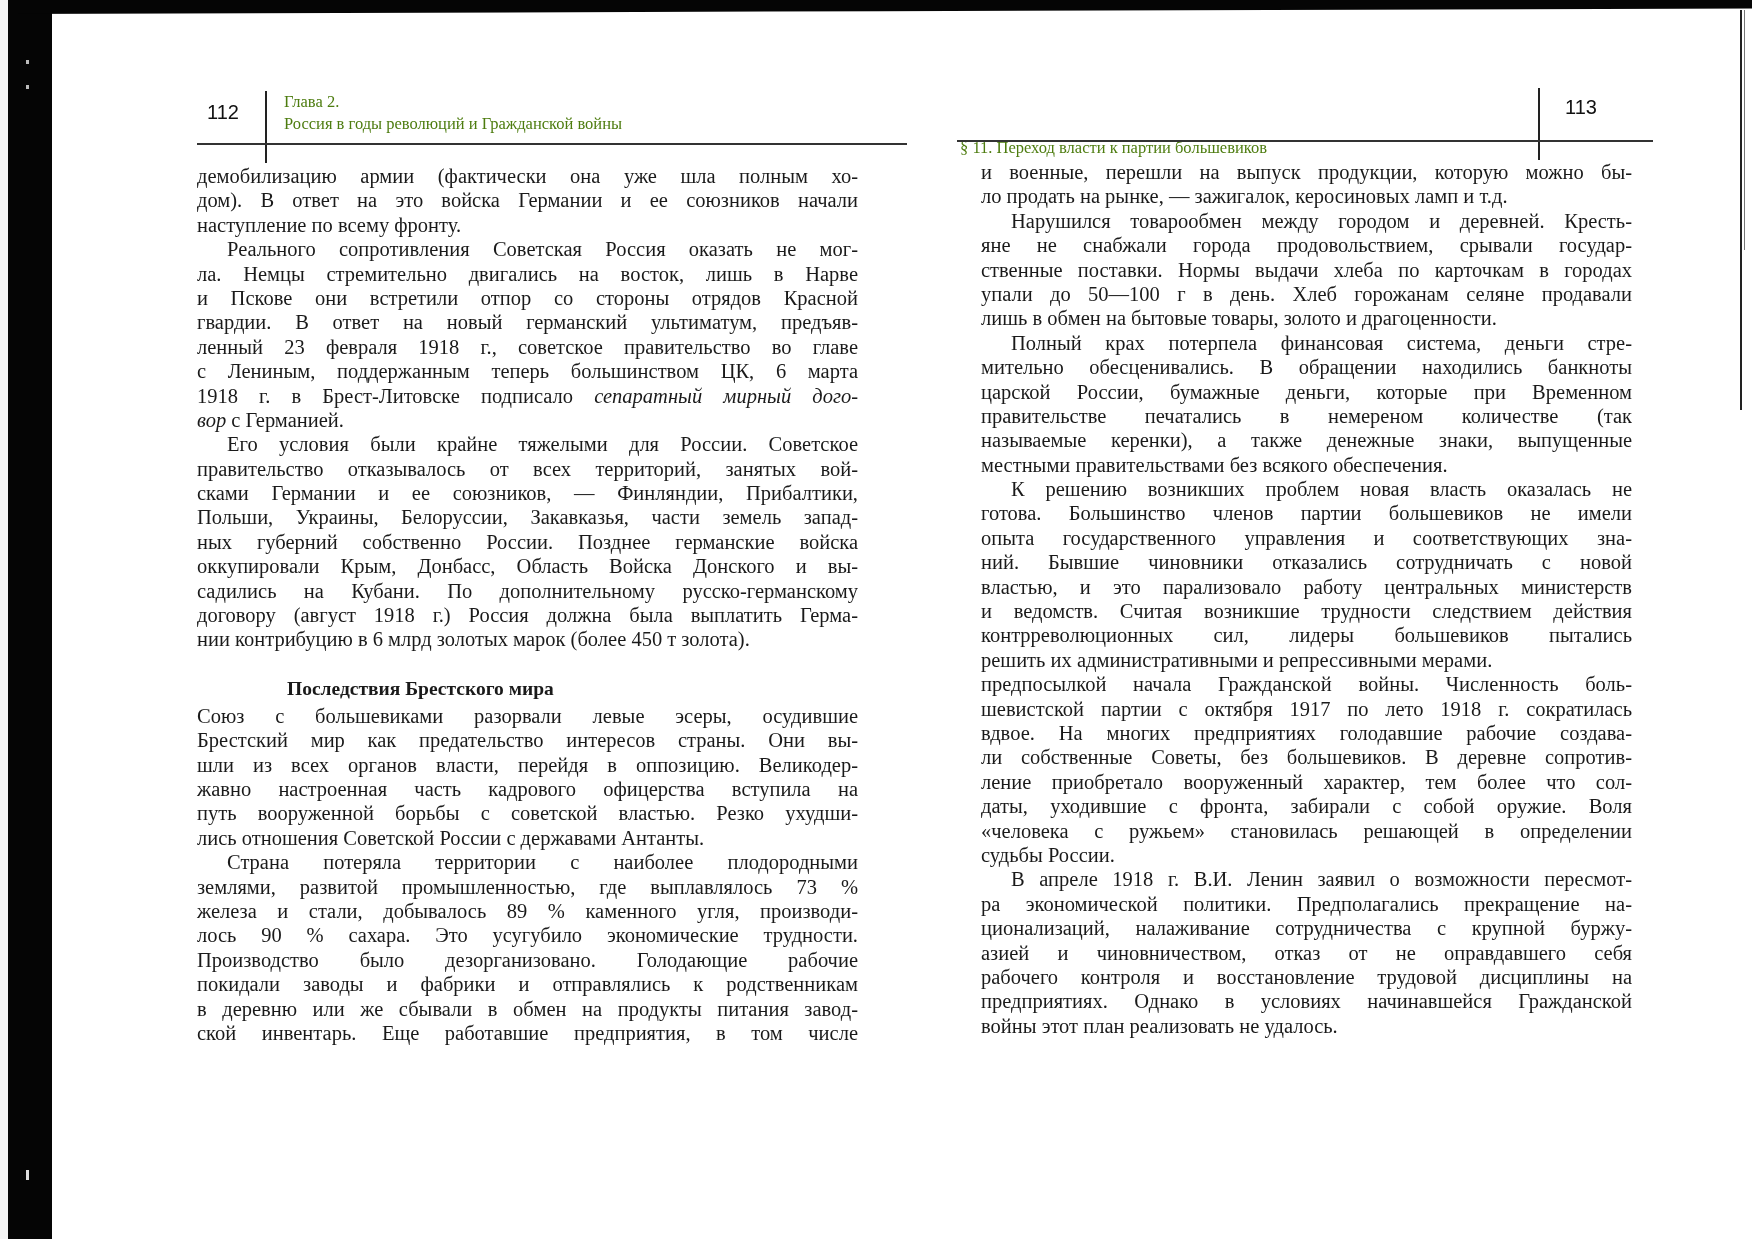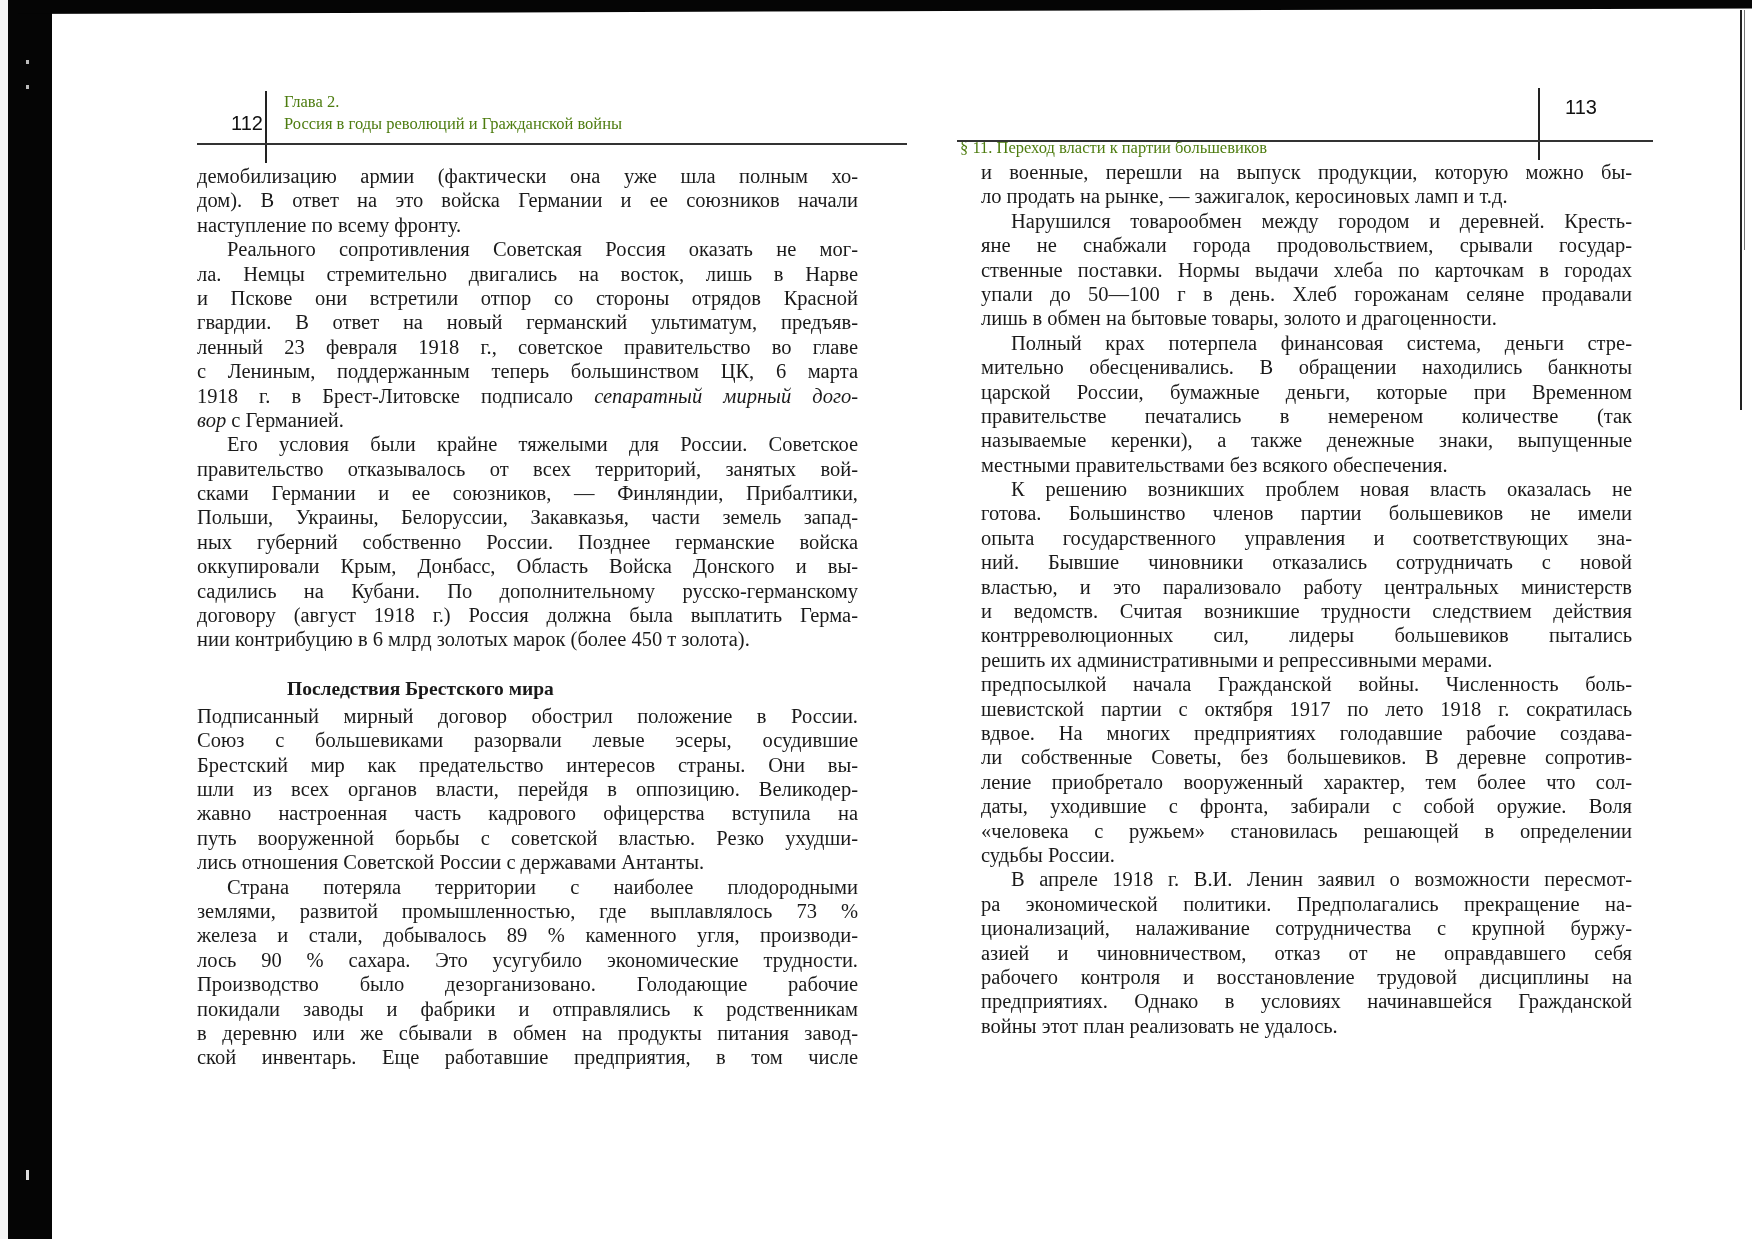--- a/index.html
+++ b/index.html
@@ -38,21 +38,21 @@
 <div class="scan-left-margin"></div>
 <div class="scan-left-edge"></div>
 <div class="scan-top-edge"></div>
 <div class="scan-right-line"></div>
 <div class="scan-right-line2"></div>
 <div class="dots" style="top:60px;height:4px;"></div>
 <div class="dots" style="top:85px;height:4px;"></div>
 <div class="dots" style="top:1170px;height:10px;background:#ddd;"></div>
 
 <div class="page page-left">
-  <div class="folio" style="left:155px;top:112px;margin-left:24px;">112</div>
+  <div class="folio" style="left:155px;top:101px;">112</div>
   <div class="vrule" style="left:213px;top:91px;height:72px;"></div>
   <div class="head-text" style="left:232px;top:91px;">Глава 2.</div>
   <div class="head-text" style="left:232px;top:113px;">Россия в годы революций и Гражданской войны</div>
   <div class="hrule" style="left:145px;top:143px;width:710px;"></div>
 
   <div class="body" style="left:145px;top:164px;width:661px;">
 
     <span class="line">демобилизацию армии (фактически она уже шла полным хо-</span>
     <span class="line">дом). В ответ на это войска Германии и ее союзников начали</span>
     <span class="line last">наступление по всему фронту.</span>
@@ -71,21 +71,20 @@
     <span class="line">сками Германии и ее союзников, — Финляндии, Прибалтики,</span>
     <span class="line">Польши, Украины, Белоруссии, Закавказья, части земель запад-</span>
     <span class="line">ных губерний собственно России. Позднее германские войска</span>
     <span class="line">оккупировали Крым, Донбасс, Область Войска Донского и вы-</span>
     <span class="line">садились на Кубани. По дополнительному русско-германскому</span>
     <span class="line">договору (август 1918 г.) Россия должна была выплатить Герма-</span>
     <span class="line last">нии контрибуцию в 6 млрд золотых марок (более 450 т золота).</span>
 
     <span class="subhead">Последствия Брестского мира</span>
 
-    <span class="line">Подписанный мирный договор обострил положение в России.</span>
     <span class="line">Союз с большевиками разорвали левые эсеры, осудившие</span>
     <span class="line">Брестский мир как предательство интересов страны. Они вы-</span>
     <span class="line">шли из всех органов власти, перейдя в оппозицию. Великодер-</span>
     <span class="line">жавно настроенная часть кадрового офицерства вступила на</span>
     <span class="line">путь вооруженной борьбы с советской властью. Резко ухудши-</span>
     <span class="line last">лись отношения Советской России с державами Антанты.</span>
 
     <span class="line indent">Страна потеряла территории с наиболее плодородными</span>
     <span class="line">землями, развитой промышленностью, где выплавлялось 73 %</span>
     <span class="line">железа и стали, добывалось 89 % каменного угля, производи-</span>

